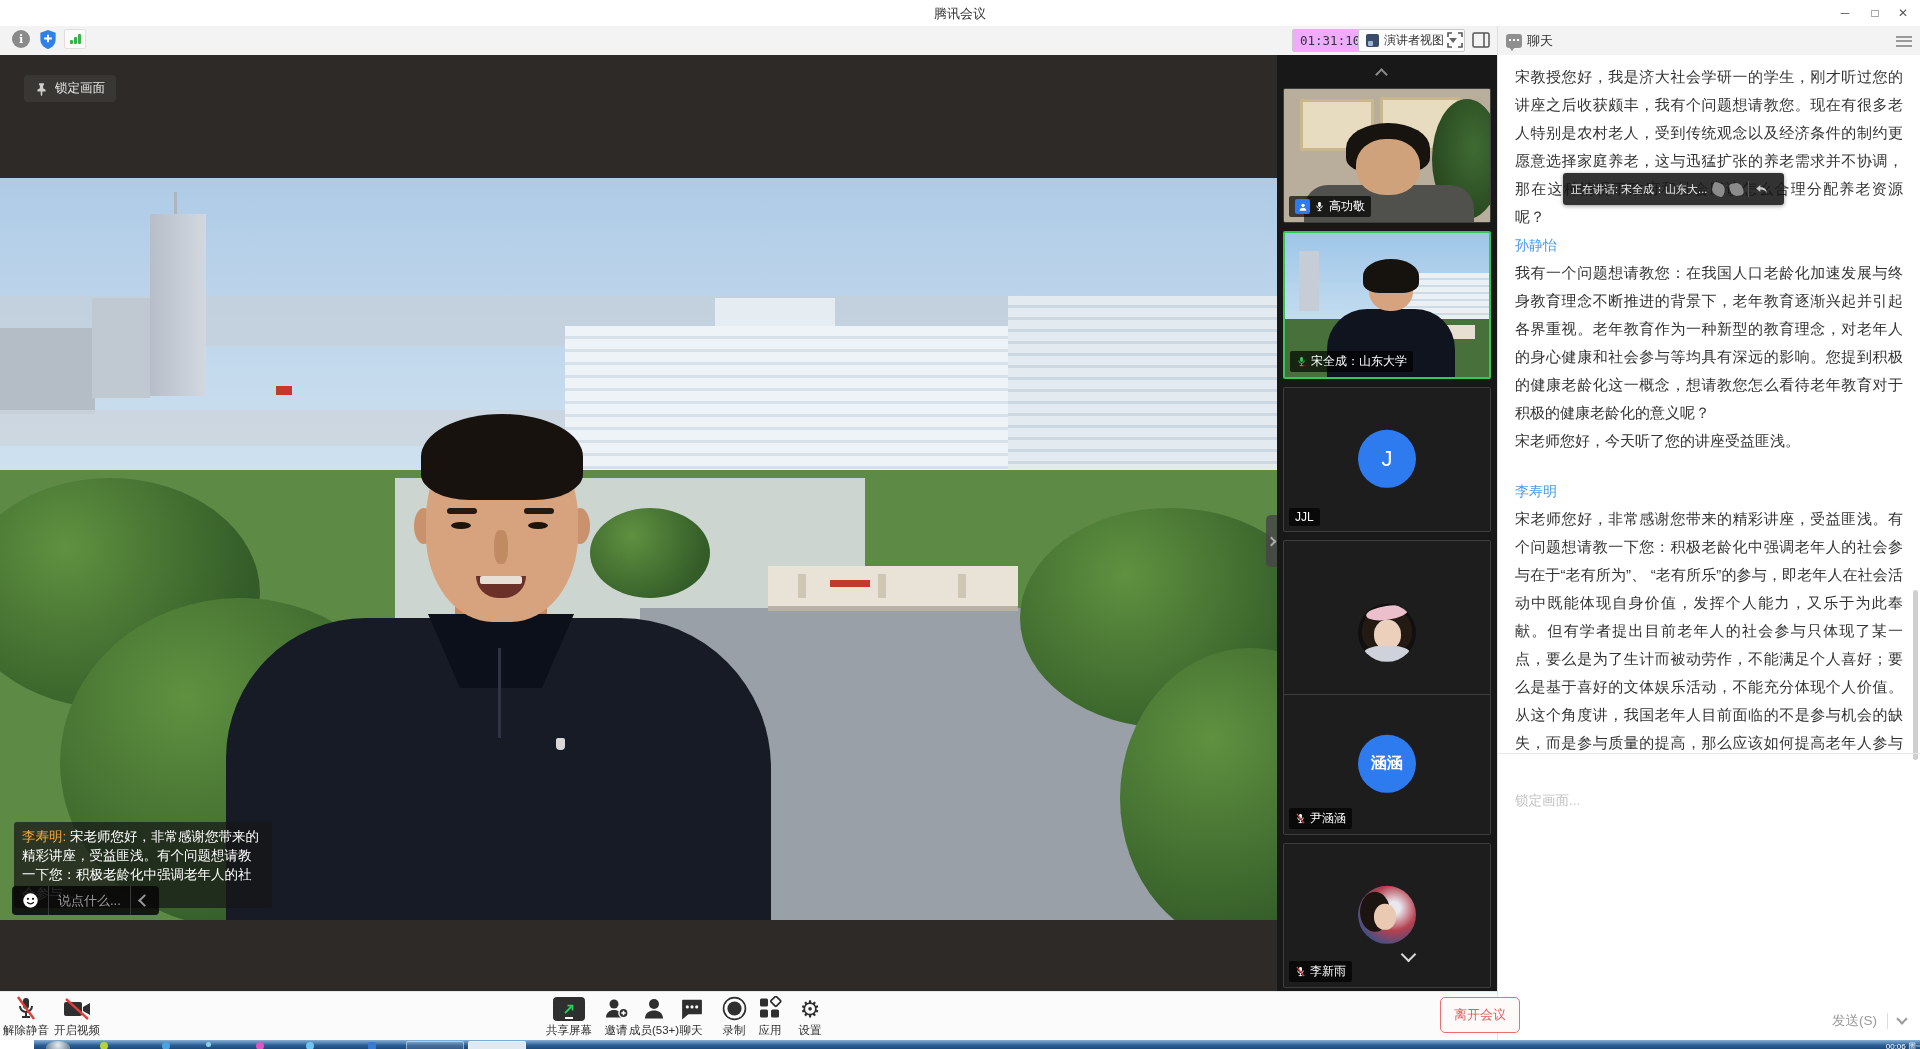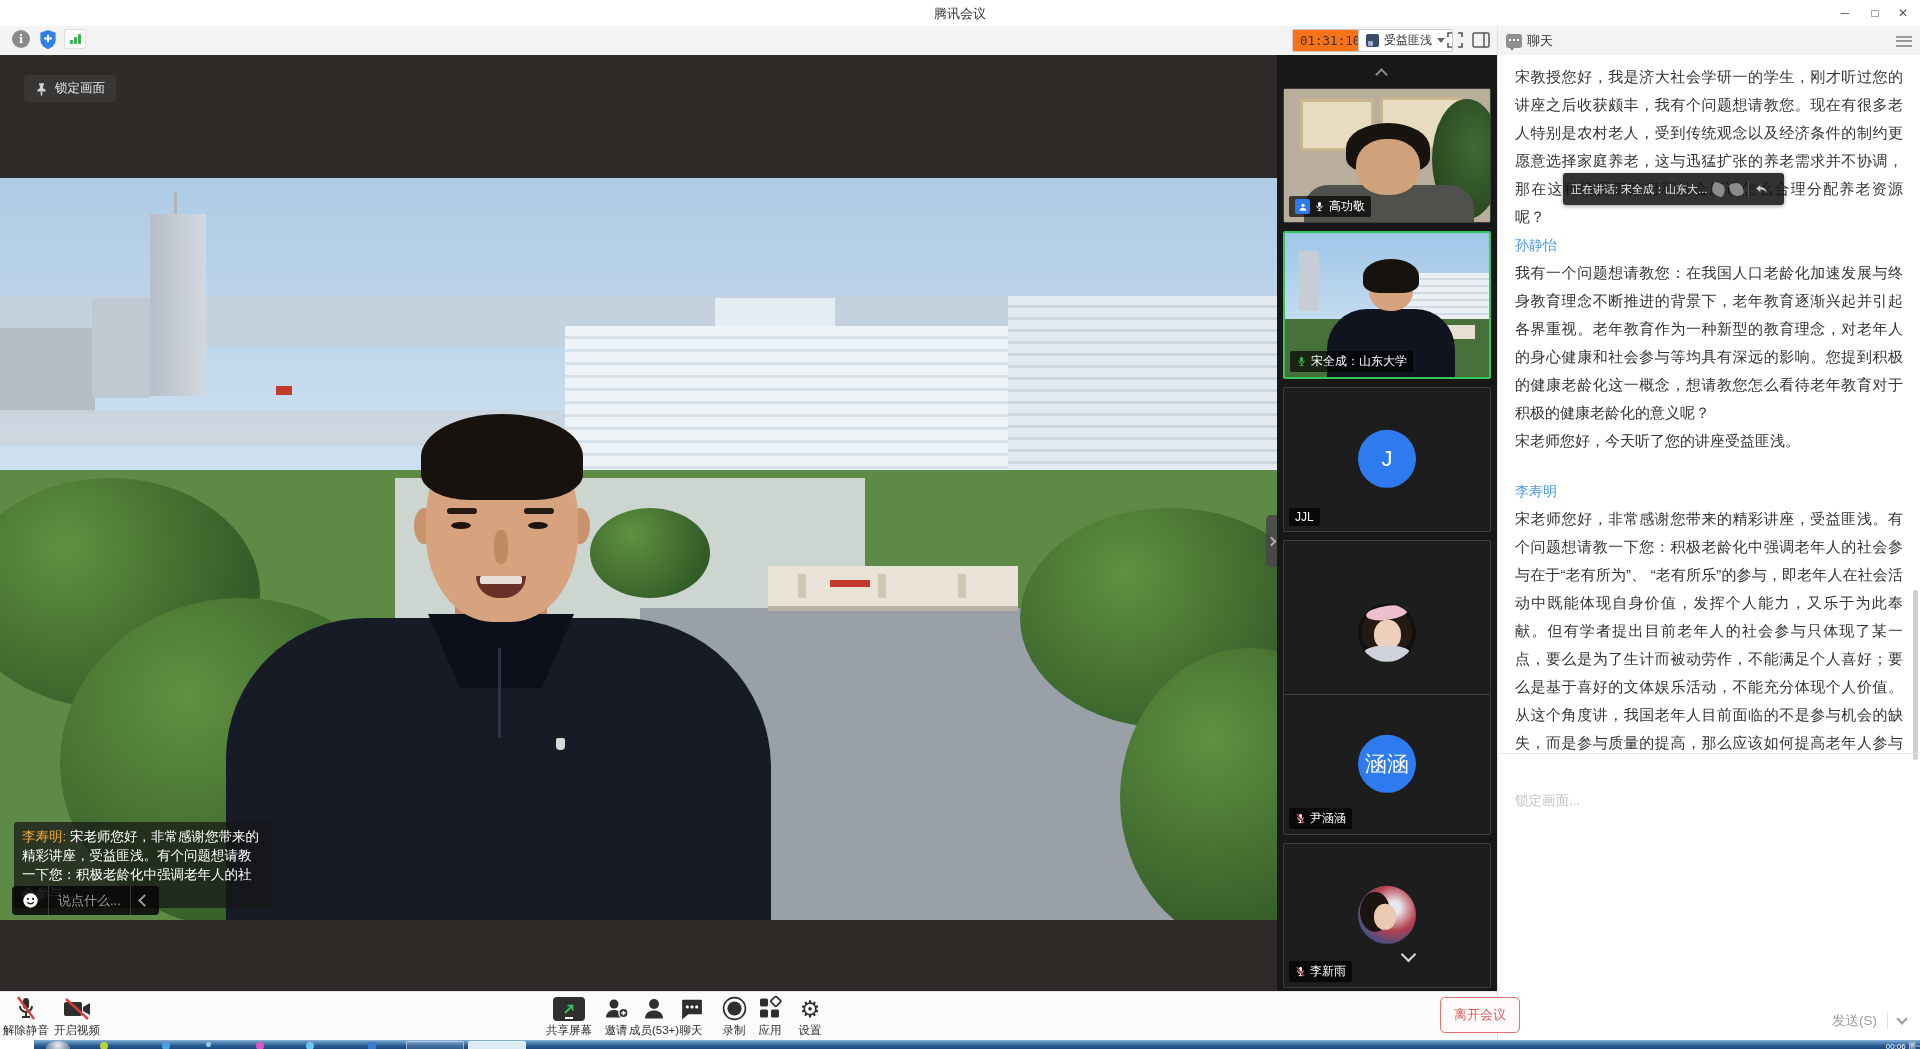--- a/index.html
+++ b/index.html
@@ -9,21 +9,21 @@
   .titlebar{position:absolute;left:0;top:0;width:1920px;height:26px;background:#ffffff;border-bottom:1px solid #ececec;}
   .win-title{position:absolute;left:0;right:0;top:5px;text-align:center;font-size:13px;color:#333;}
   .winctl{position:absolute;top:0;height:26px;width:30px;display:flex;align-items:center;justify-content:center;color:#555;font-size:12px;cursor:default;}
   
   .statusbar{position:absolute;left:0;top:26px;width:1920px;height:29px;background:#f3f3f3;border-bottom:1px solid #e3e3e3;}
   .info-ic{position:absolute;left:12px;top:4px;width:18px;height:18px;border-radius:50%;background:#8a8a8a;color:#fff;
            font-size:11px;font-weight:bold;display:flex;align-items:center;justify-content:center;font-family:"DejaVu Serif",serif;}
   .shield-ic{position:absolute;left:38px;top:3px;width:20px;height:21px;}
   .net-ic{position:absolute;left:64px;top:3px;width:22px;height:20px;background:#fbfbfb;border:1px solid #e0e0e0;border-radius:2px;display:flex;align-items:flex-end;justify-content:center;gap:1px;padding-bottom:4px;box-sizing:border-box;}
   .net-ic i{display:block;width:3px;background:#35b34a;border-radius:1px;}
-  .timerbox{position:absolute;left:1292px;top:3px;height:21px;padding:0 7px;border:1px solid #c9c9c9;border-radius:2px;background:#f97316;
+  .timerbox{position:absolute;left:1292px;top:3px;height:21px;padding:0 7px;border:1px solid #c9c9c9;border-radius:2px;background:#f0abfc;
             font-family:"DejaVu Sans Mono",monospace;font-size:12.5px;color:#333;display:flex;align-items:center;}
   .viewdrop{position:absolute;left:1358px;top:3px;height:21px;padding:0 7px;border:1px solid #c9c9c9;border-radius:2px;background:#fdfdfd;
             display:flex;align-items:center;gap:5px;font-size:12px;color:#333;cursor:pointer;}
   .vd-glyph{width:13px;height:13px;background:#3a4c68;border-radius:2px;position:relative;}
   .vd-glyph::after{content:"";position:absolute;left:1.5px;bottom:1.5px;width:5px;height:5px;background:#9fb4d8;border-radius:1px;}
   .caret{width:0;height:0;border-left:4px solid transparent;border-right:4px solid transparent;border-top:5px solid #666;}
   .fsbtn{position:absolute;left:1446px;top:5px;width:18px;height:18px;cursor:pointer;}
   .panelbtn{position:absolute;left:1472px;top:6px;width:18px;height:16px;cursor:pointer;}
   .strip-divider{position:absolute;left:1497px;top:0;width:1px;height:29px;background:#e0e0e0;}
   .chat-head{position:absolute;left:1506px;top:0;height:29px;display:flex;align-items:center;gap:5px;font-size:13px;color:#333;}
@@ -186,21 +186,21 @@
         </svg>
     </div>
     <div class="net-ic">
         <i style="height:4px;"></i>
         <i style="height:7px;"></i>
         <i style="height:10px;"></i>
       </div>
     <div class="timerbox">01:31:10</div>
     <div class="viewdrop">
       <span class="vd-glyph"></span>
-      <span>受益匪浅</span>
+      <span>演讲者视图</span>
       <span class="caret"></span>
     </div>
     <div class="fsbtn">
       <svg width="18" height="18" viewBox="0 0 18 18" fill="none" stroke="#555" stroke-width="1.6">
           <path d="M6 2H2v4M12 2h4v4M6 16H2v-4M12 16h4v-4"></path>
         </svg>
     </div>
     <div class="panelbtn">
       <svg width="18" height="16" viewBox="0 0 18 16">
           <rect x="1" y="1" width="16" height="14" rx="1.5" fill="none" stroke="#555" stroke-width="1.5"></rect>
@@ -368,21 +368,21 @@
             <path d="M6 10a6 6 0 0 0 12 0" stroke="#fff" stroke-width="2" fill="none"></path>
             <line x1="12" y1="16" x2="12" y2="21" stroke="#fff" stroke-width="2"></line>
             <line x1="8" y1="21" x2="16" y2="21" stroke="#fff" stroke-width="2"></line>
             <line x1="4" y1="2" x2="20" y2="22" stroke="#e23b3b" stroke-width="2.6"></line>
           </svg>
         <span>吴静婷</span>
       </div>
     </div>
 
     <div class="thumb" style="top:639px;height:141px;background:#1d1d1d;">
-      <div class="avatar-circle" style="font-size:22px;">涵涵</div>
+      <div class="avatar-circle" style="font-size:16px;font-weight:bold;">涵涵</div>
       <div class="tag">
         <svg width="11" height="13" viewBox="0 0 24 24">
             <rect x="9" y="2" width="6" height="11" rx="3" fill="#fff"></rect>
             <path d="M6 10a6 6 0 0 0 12 0" stroke="#fff" stroke-width="2" fill="none"></path>
             <line x1="12" y1="16" x2="12" y2="21" stroke="#fff" stroke-width="2"></line>
             <line x1="8" y1="21" x2="16" y2="21" stroke="#fff" stroke-width="2"></line>
             <line x1="4" y1="2" x2="20" y2="22" stroke="#e23b3b" stroke-width="2.6"></line>
           </svg>
         <span>尹涵涵</span>
       </div>

